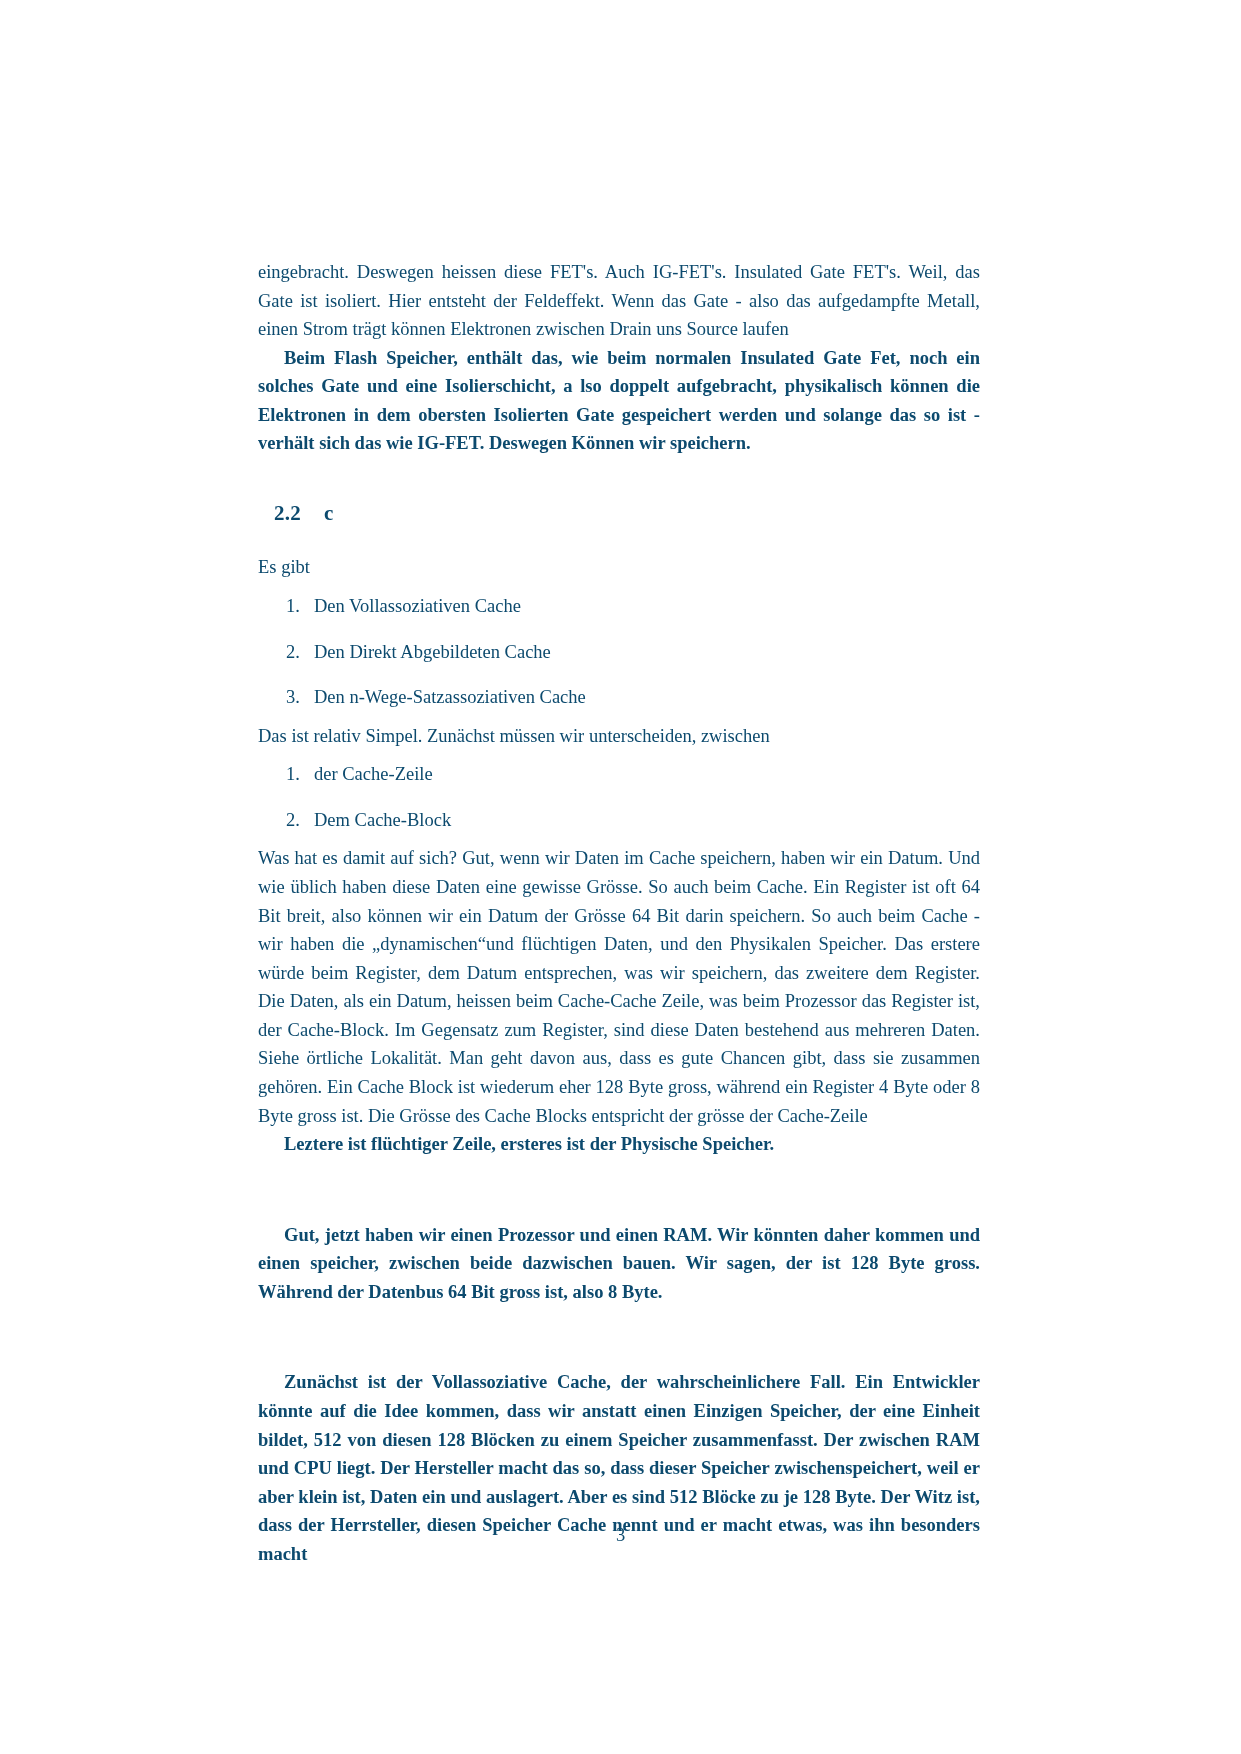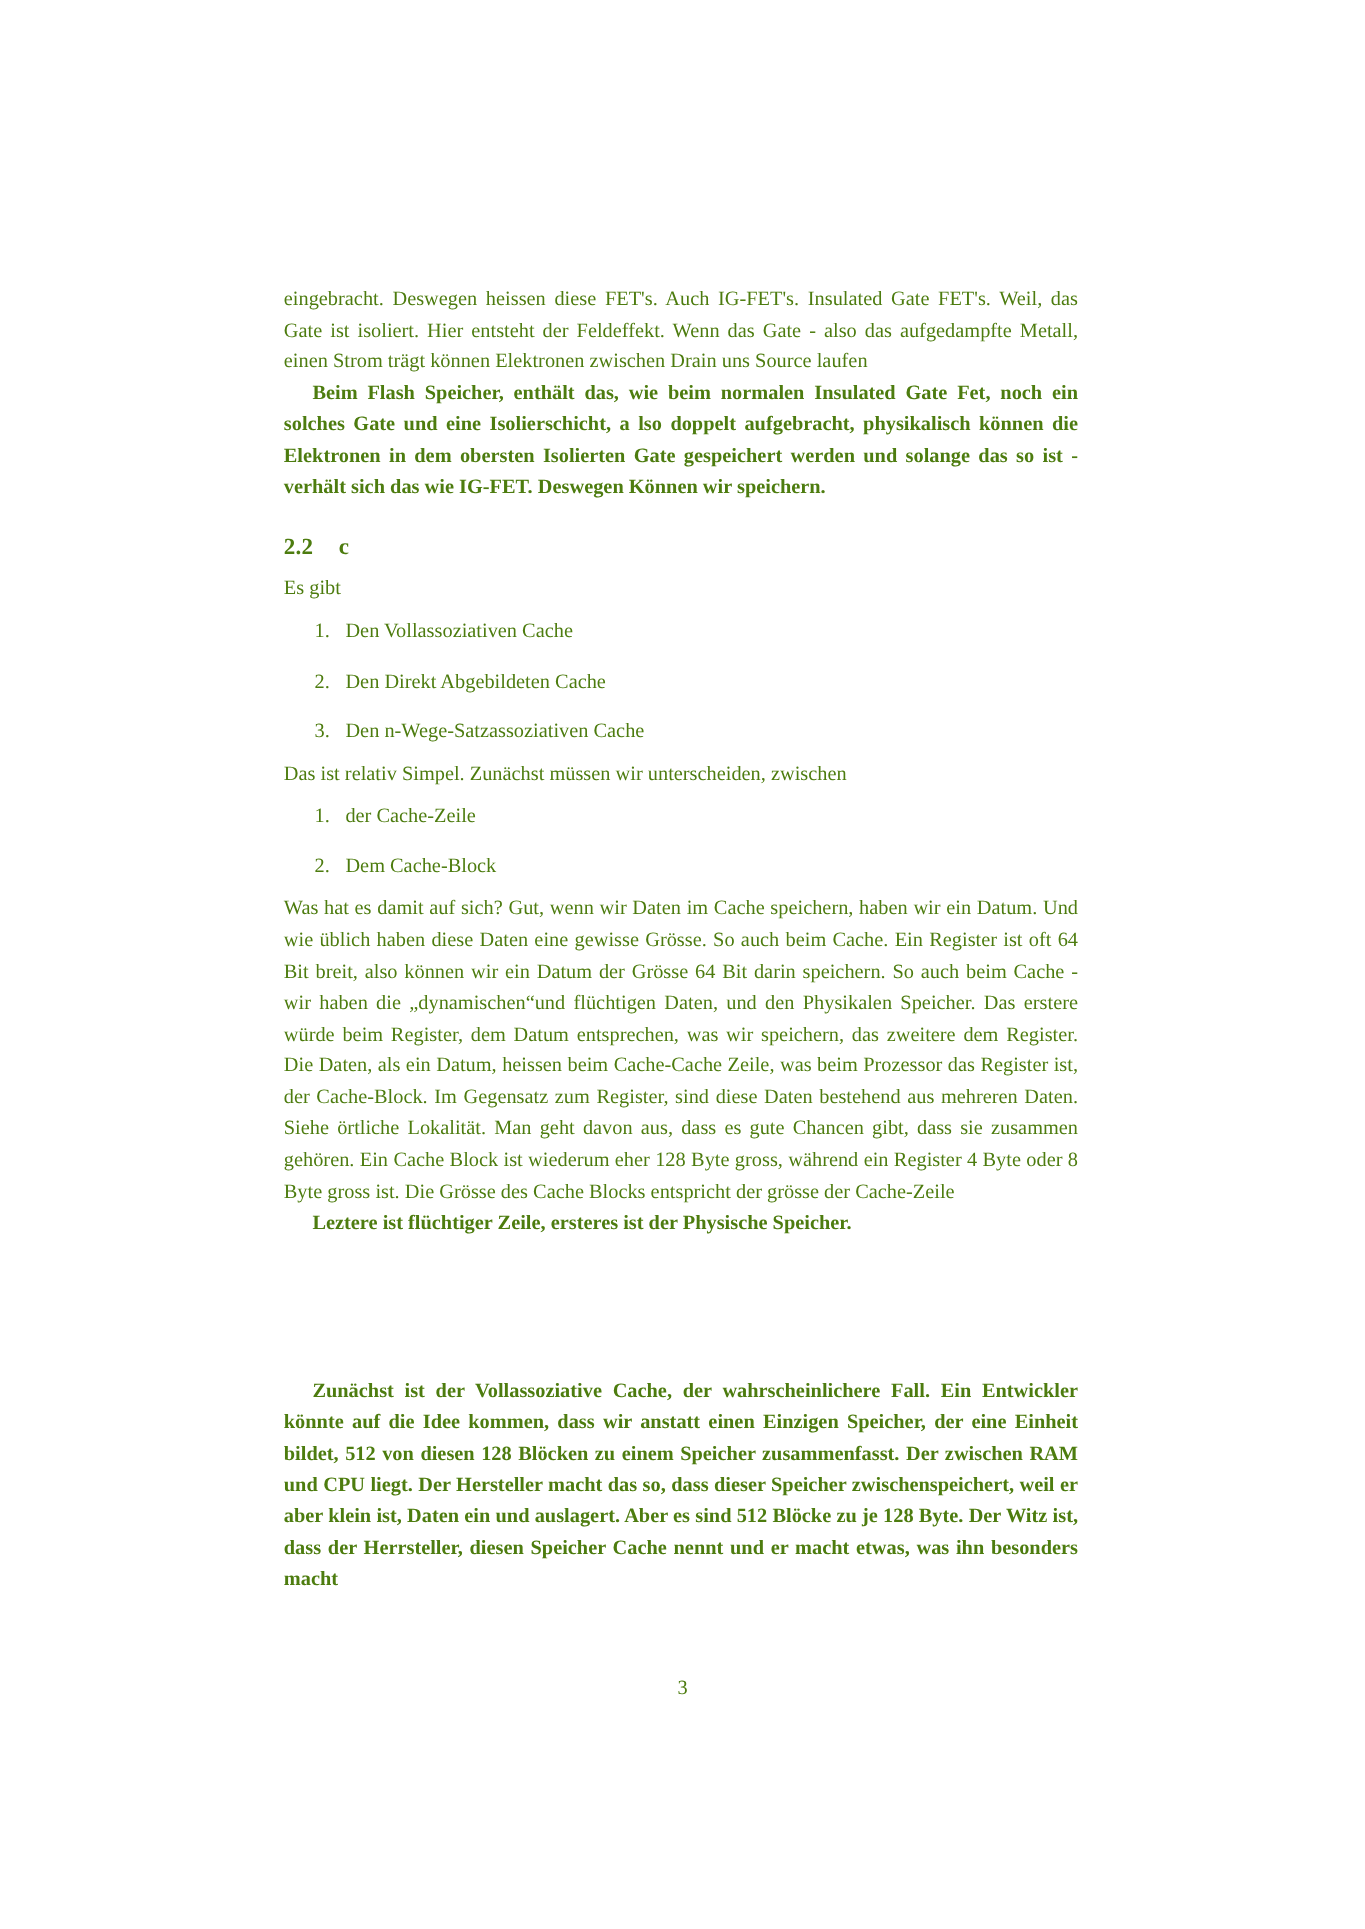--- a/index.html
+++ b/index.html
@@ -6,21 +6,21 @@
     margin: 0;
     padding: 0;
     background: #ffffff;
   }
   .page {
     width: 1241px;
     height: 1754px;
     position: relative;
     background: #ffffff;
     font-family: "Liberation Serif", serif;
-    color: #4d7c0f;
+    color: #0c4a6e;
     box-sizing: border-box;
     overflow: hidden;
   }
   .content {
     position: absolute;
     left: 258px;
     top: 258px;
     width: 722px;
   }
   p {
@@ -36,21 +36,21 @@
     font-weight: bold;
   }
   p.noindent {
     text-indent: 0;
   }
   .gap-sm { height: 10px; }
   .gap-md { height: 26px; }
   .gap-xl { height: 62px; }
 
   h2.section {
-    margin: 0;
+    margin: 16px;
     font-size: 21px;
     font-weight: bold;
     line-height: 1.3;
     letter-spacing: 0.2px;
   }
   h2.section .num {
     display: inline-block;
     min-width: 50px;
   }
   h2.section .ttl {
@@ -141,20 +141,21 @@
       </li>
     </ol>
 
     <div class="gap-sm"></div>
 
     <p class="noindent">Was hat es damit auf sich? Gut, wenn wir Daten im Cache speichern, haben wir ein Datum. Und wie üblich haben diese Daten eine gewisse Grösse. So auch beim Cache. Ein Register ist oft 64 Bit breit, also können wir ein Datum der Grösse 64 Bit darin speichern. So auch beim Cache - wir haben die „dynamischen“und flüchtigen Daten, und den Physikalen Speicher. Das erstere würde beim Register, dem Datum entsprechen, was wir speichern, das zweitere dem Register. Die Daten, als ein Datum, heissen beim Cache-Cache Zeile, was beim Prozessor das Register ist, der Cache-Block. Im Gegensatz zum Register, sind diese Daten bestehend aus mehreren Daten. Siehe örtliche Lokalität. Man geht davon aus, dass es gute Chancen gibt, dass sie zusammen gehören. Ein Cache Block ist wiederum eher 128 Byte gross, während ein Register 4 Byte oder 8 Byte gross ist. Die Grösse des Cache Blocks entspricht der grösse der Cache-Zeile</p>
     <p class="indent">Leztere ist flüchtiger Zeile, ersteres ist der Physische Speicher.</p>
 
     <div class="gap-xl"></div>
 
+    <p class="indent">Gut, jetzt haben wir einen Prozessor und einen RAM. Wir könnten daher kommen und einen speicher, zwischen beide dazwischen bauen. Wir sagen, der ist 128 Byte gross. Während der Datenbus 64 Bit gross ist, also 8 Byte.</p>
 
     <div class="gap-xl"></div>
 
     <p class="indent">Zunächst ist der Vollassoziative Cache, der wahrscheinlichere Fall. Ein Entwickler könnte auf die Idee kommen, dass wir anstatt einen Einzigen Speicher, der eine Einheit bildet, 512 von diesen 128 Blöcken zu einem Speicher zusammenfasst. Der zwischen RAM und CPU liegt. Der Hersteller macht das so, dass dieser Speicher zwischenspeichert, weil er aber klein ist, Daten ein und auslagert. Aber es sind 512 Blöcke zu je 128 Byte. Der Witz ist, dass der Herrsteller, diesen Speicher Cache nennt und er macht etwas, was ihn besonders macht</p>
 
   </div>
 
   <div class="pagenum">3</div>
 </div>
 

